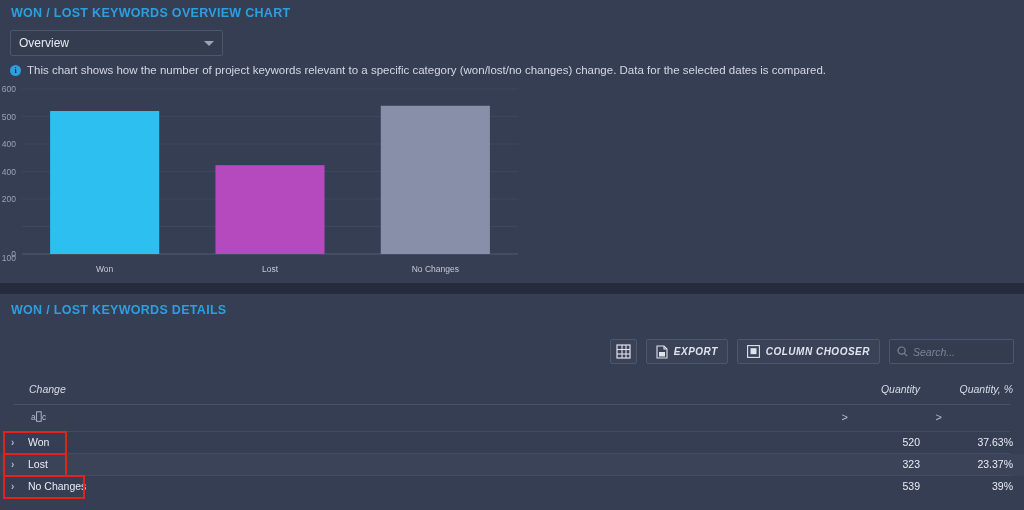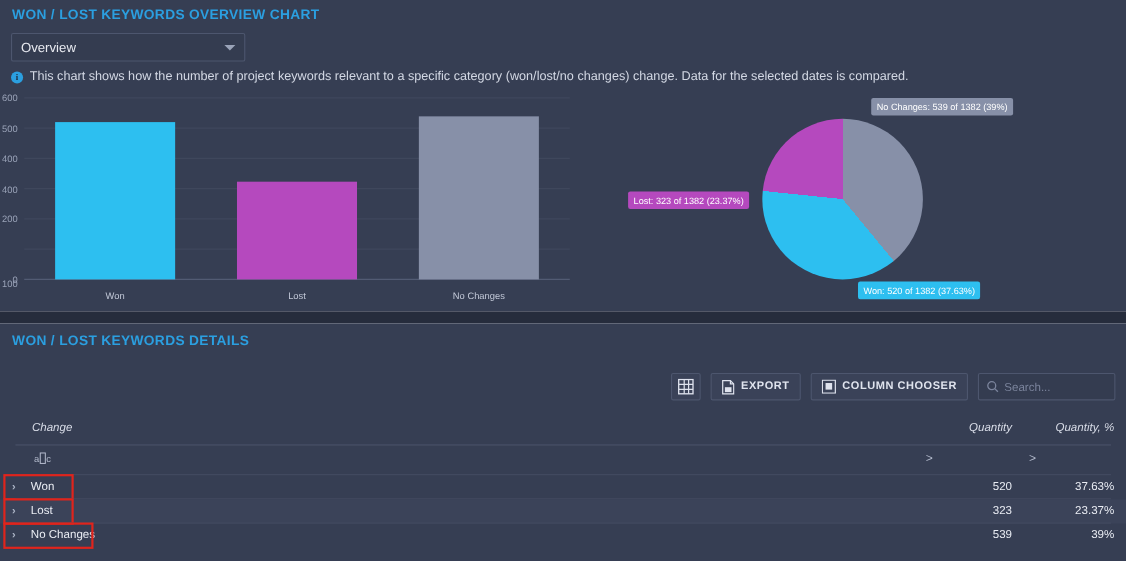--- a/index.html
+++ b/index.html
@@ -2,21 +2,21 @@
 <html><head>
 <meta charset="utf-8">
 <style>
   * { box-sizing: border-box; margin: 0; padding: 0; }
   html, body {
     width: 1024px; height: 510px;
     background: #363e53;
     font-family: "Liberation Sans", sans-serif;
     overflow: hidden;
   }
-  .page { position: relative; width: 1024px; height: 370px; background: #ffffff; }
+  .page { position: relative; width: 1024px; height: 370px; background: #0369a1; }
 
   
   .panel-top { position: absolute; left:0; top:0; width:1024px; height:283px; background:#363e53; }
   .section-title {
     position:absolute; color:#2b9fe0; font-size:12.5px; font-weight:bold;
     letter-spacing:.3px;
   }
   #title-overview { left:11px; top:6px; }
 
   .select-box {
@@ -51,21 +51,21 @@
     position:absolute; font-size:8.3px; padding:3px 5px; border-radius:2px;
     white-space:nowrap; color:#ffffff;
   }
 
   .divider-band { position:absolute; left:0; top:283px; width:1024px; height:11px; background:#262c3c; }
 
   
   .panel-bottom { position:absolute; left:0; top:294px; width:1024px; height:216px; background:#363e53; }
   #title-details { left:11px; top:9px; }
 
-  .toolbar { position:absolute; right:10px; top:45px; display:flex; align-items:center; gap:9px; }
+  .toolbar { position:absolute; right:10px; top:45px; display:flex; align-items:center; gap:9px;font-style:italic; }
   .tb-btn {
     height:25px; border:1px solid #4d566e; border-radius:2px; background:#3a4258;
     display:flex; align-items:center; gap:6px; padding:0 9px;
     color:#e0e4ee; font-size:10px; font-weight:bold; letter-spacing:.5px;
   }
   .tb-icon-only { width:27px; padding:0; justify-content:center; }
   .searchbox {
     width:125px;height:25px;border:1px solid #4d566e;border-radius:2px;background:#343c50;
     display:flex;align-items:center;gap:5px;padding:0 7px;
   }
@@ -138,28 +138,20 @@
           <div class="bc-ylabel" style="top: 32.5px; right: 514px;">500</div>
           <div class="bc-ylabel" style="top: 5px; right: 514px;">600</div>
         </div>
       <div id="bc-xlabels">
           <div class="bc-xlabel" style="left: 104.667px; top: 180px;">Won</div>
           <div class="bc-xlabel" style="left: 270px; top: 180px;">Lost</div>
           <div class="bc-xlabel" style="left: 435.333px; top: 180px;">No Changes</div>
         </div>
     </div>
 
-    <div class="piewrap">
-      <div class="pie" id="pie-disc" style="background: conic-gradient(rgb(135, 144, 168) 0deg, rgb(135, 144, 168) 140.405deg, rgb(45, 191, 240) 140.405deg, rgb(45, 191, 240) 275.861deg, rgb(181, 73, 190) 275.861deg, rgb(181, 73, 190) 360deg);"></div>
-      <div id="pie-labels">
-          <div class="pielabel" style="background: rgb(135, 144, 168); left: 232px; top: 5px;">No Changes: 539 of 1382 (39%)</div>
-          <div class="pielabel" style="background: rgb(45, 191, 240); left: 220px; top: 172px;">Won: 520 of 1382 (37.63%)</div>
-          <div class="pielabel" style="background: rgb(181, 73, 190); left: 11px; top: 90px;">Lost: 323 of 1382 (23.37%)</div>
-        </div>
-    </div>
   </div>
 
   <div class="divider-band"></div>
 
   <div class="panel-bottom">
 
     <div class="section-title" id="title-details">WON / LOST KEYWORDS DETAILS</div>
 
     <div class="toolbar">
 

